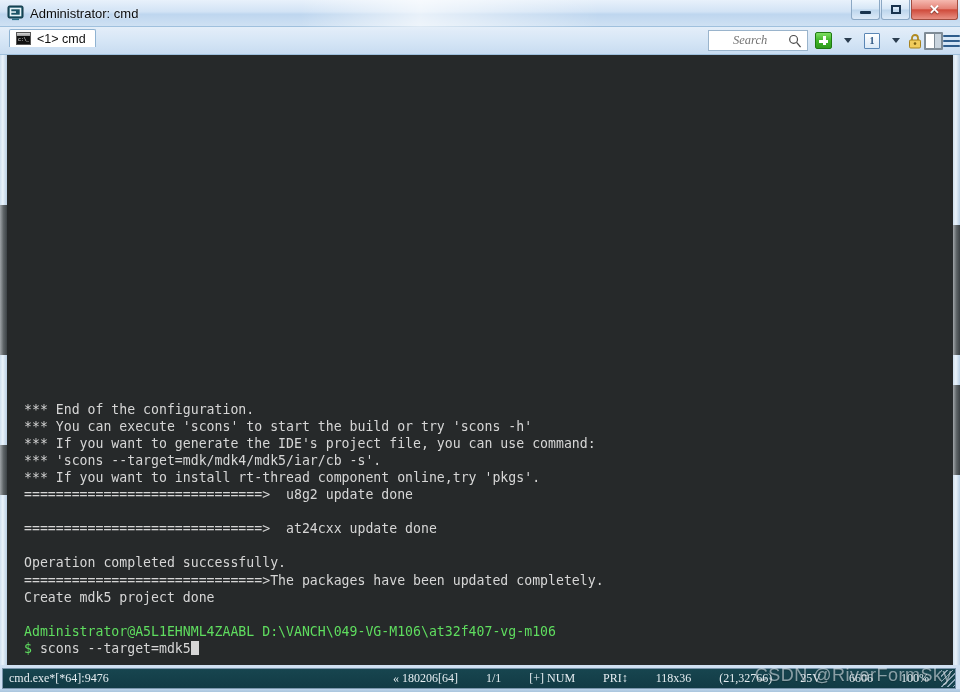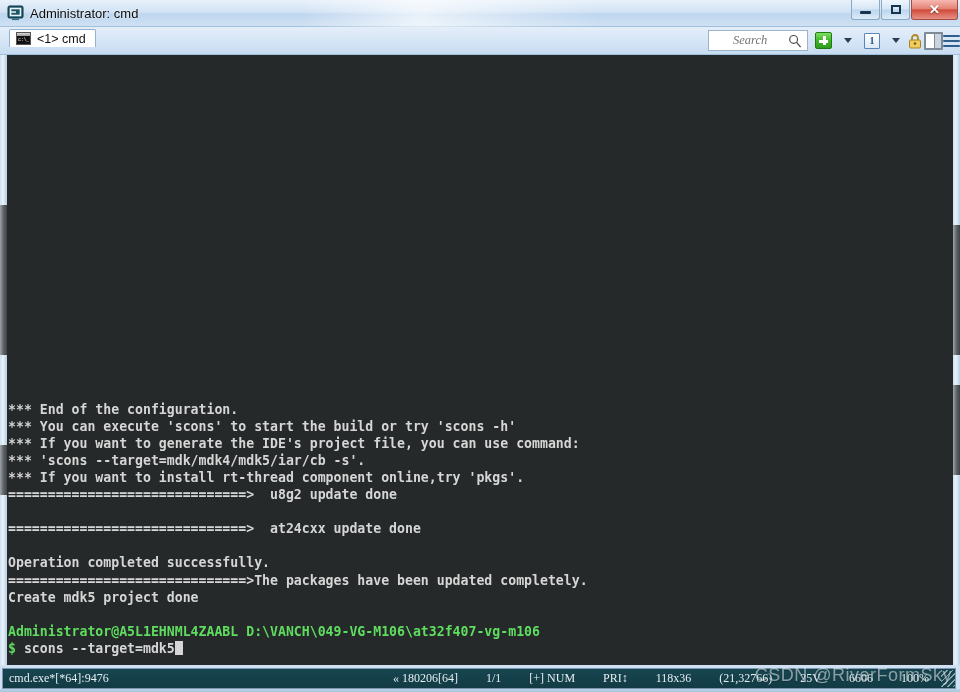--- a/index.html
+++ b/index.html
@@ -252,24 +252,23 @@
     overflow: hidden;
     font-family: "DejaVu Sans Mono", "Liberation Mono", monospace;
     font-size: 13.2px;
     line-height: 17.1px;
     color: #d6d6d6;
     padding: 0;
     box-sizing: border-box;
   }
   .term-lines {
     position: absolute;
-    left: 0; bottom: 8px;
+    left: 16px; bottom: 8px;
     width: 918px;
     white-space: pre;
-    font-weight: bold;
   }
   .term-lines .line { height: 17.1px; padding-left: 1px; }
   .term-lines .line.green { color: #5fdd5f; }
   .term-lines .line.blank { color: transparent; }
   .cursor {
     display: inline-block;
     width: 8px; height: 14px;
     background: #d6d6d6;
     vertical-align: -2px;
   }

